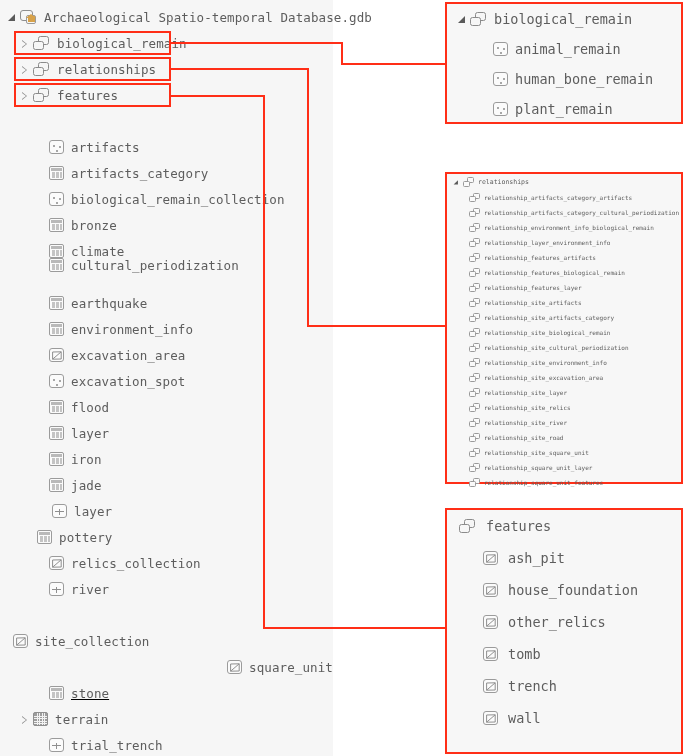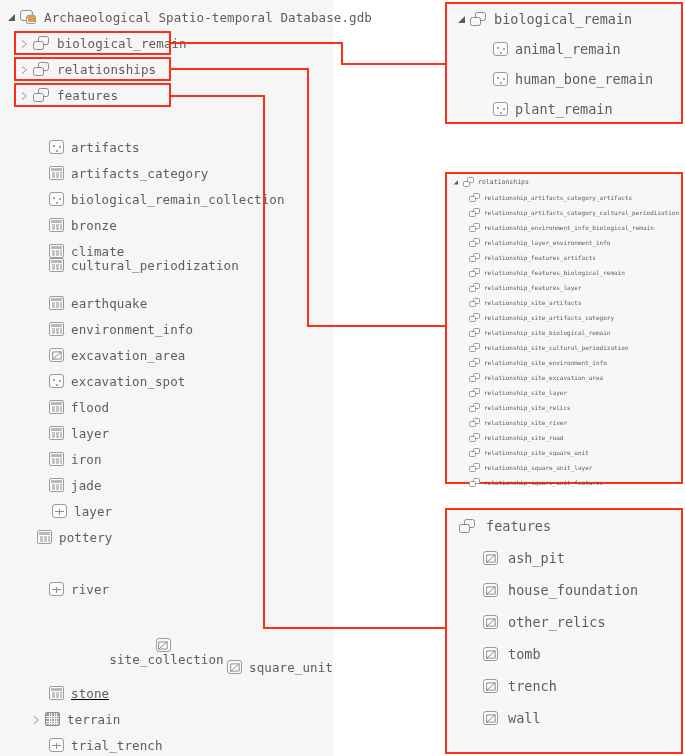--- a/index.html
+++ b/index.html
@@ -311,59 +311,69 @@
     <div class="row" style="top: 524px; padding-left: 24px;">
       <span class="arrow blank"></span>
       <span class="ic ic-tb">
         <span class="hd"></span>
         <span class="c c1"></span>
         <span class="c c2"></span>
         <span class="c c3"></span>
       </span>
       <span class="lbl">pottery</span>
     </div>
-    <div class="row" style="top: 576px; padding-left: 36px;">
-      <span class="arrow blank"></span>
-      <span class="ic ic-ln">
-        <span class="h"></span>
-        <span class="v"></span>
-      </span>
-      <span class="lbl">river</span>
-    </div>
-    <div class="row" style="top: 628px;  flex-direction: column;">
+    <div class="row" style="top: 550px; padding-left: 36px;">
       <span class="arrow blank"></span>
       <span class="ic ic-pg">
         <svg width="10" height="9" viewBox="0 0 10 9">
           <polygon points="0.6,1 9.2,0.8 9.2,8 0.6,8.2" fill="none" stroke="#8f8f8f" stroke-width="1"></polygon>
           <line x1="0.6" y1="8.2" x2="9.2" y2="0.8" stroke="#8f8f8f" stroke-width="1"></line>
         </svg>
       </span>
-      <span class="lbl">site_collection</span>
-    </div>
-    <div class="row" style="top: 654px; padding-left: 36px; justify-content: flex-end;">
+      <span class="lbl">relics_collection</span>
+    </div>
+    <div class="row" style="top: 576px; padding-left: 36px;">
+      <span class="arrow blank"></span>
+      <span class="ic ic-ln">
+        <span class="h"></span>
+        <span class="v"></span>
+      </span>
+      <span class="lbl">river</span>
+    </div>
+    <div class="row" style="top: 628px; ">
       <span class="arrow blank"></span>
       <span class="ic ic-pg">
         <svg width="10" height="9" viewBox="0 0 10 9">
           <polygon points="0.6,1 9.2,0.8 9.2,8 0.6,8.2" fill="none" stroke="#8f8f8f" stroke-width="1"></polygon>
           <line x1="0.6" y1="8.2" x2="9.2" y2="0.8" stroke="#8f8f8f" stroke-width="1"></line>
         </svg>
       </span>
+      <span class="lbl">site_collection</span>
+    </div>
+    <div class="row" style="top: 654px; padding-left: 36px; justify-content: flex-end;">
+      <span class="arrow blank"></span>
+      <span class="ic ic-pg">
+        <svg width="10" height="9" viewBox="0 0 10 9">
+          <polygon points="0.6,1 9.2,0.8 9.2,8 0.6,8.2" fill="none" stroke="#8f8f8f" stroke-width="1"></polygon>
+          <line x1="0.6" y1="8.2" x2="9.2" y2="0.8" stroke="#8f8f8f" stroke-width="1"></line>
+        </svg>
+      </span>
       <span class="lbl">square_unit</span>
     </div>
     <div class="row" style="top: 680px; padding-left: 36px; text-decoration: underline;">
       <span class="arrow blank"></span>
       <span class="ic ic-tb">
         <span class="hd"></span>
         <span class="c c1"></span>
         <span class="c c2"></span>
         <span class="c c3"></span>
       </span>
       <span class="lbl">stone</span>
     </div>
-    <div class="row" style="top: 706px; padding-left: 32px;">
+    <div class="row" style="top: 706px; padding-left: 20px;">
       <span class="arrow closed"></span>
       <span class="ic ic-tr">
         <span class="gl" style="left:0;top:2.6px;width:100%;height:1px;"></span>
         <span class="gl" style="left:0;top:5.2px;width:100%;height:1px;"></span>
         <span class="gl" style="left:0;top:7.800000000000001px;width:100%;height:1px;"></span>
         <span class="gl" style="left:0;top:10.4px;width:100%;height:1px;"></span>
         <span class="gl" style="top:0;left:2.6px;height:100%;width:1px;"></span>
         <span class="gl" style="top:0;left:5.2px;height:100%;width:1px;"></span>
         <span class="gl" style="top:0;left:7.800000000000001px;height:100%;width:1px;"></span>
         <span class="gl" style="top:0;left:10.4px;height:100%;width:1px;"></span>

